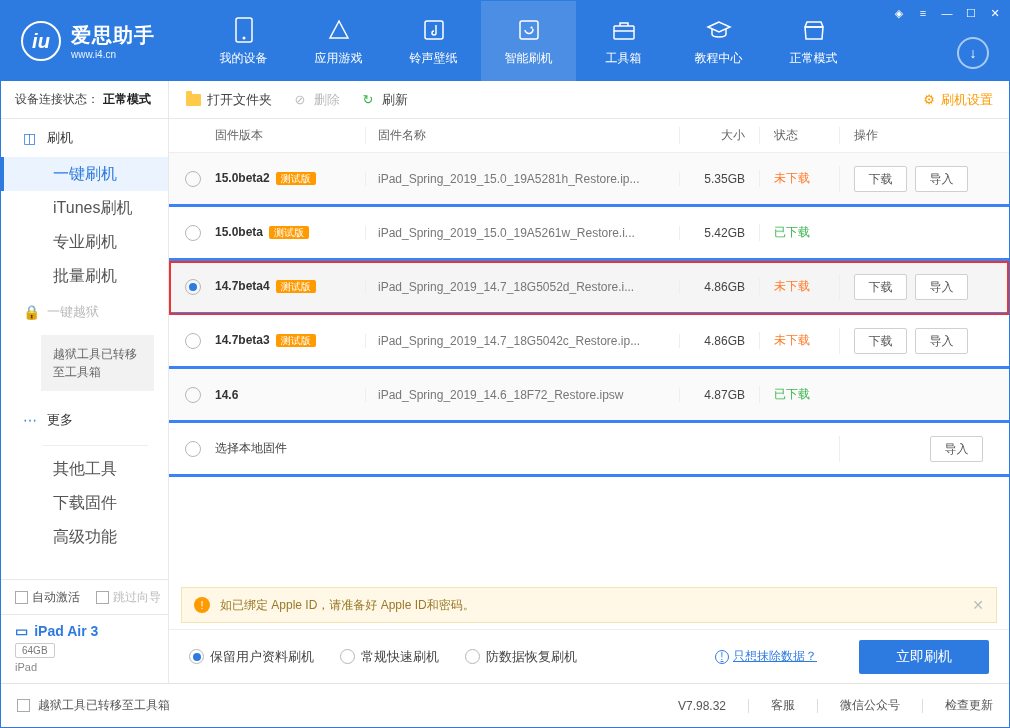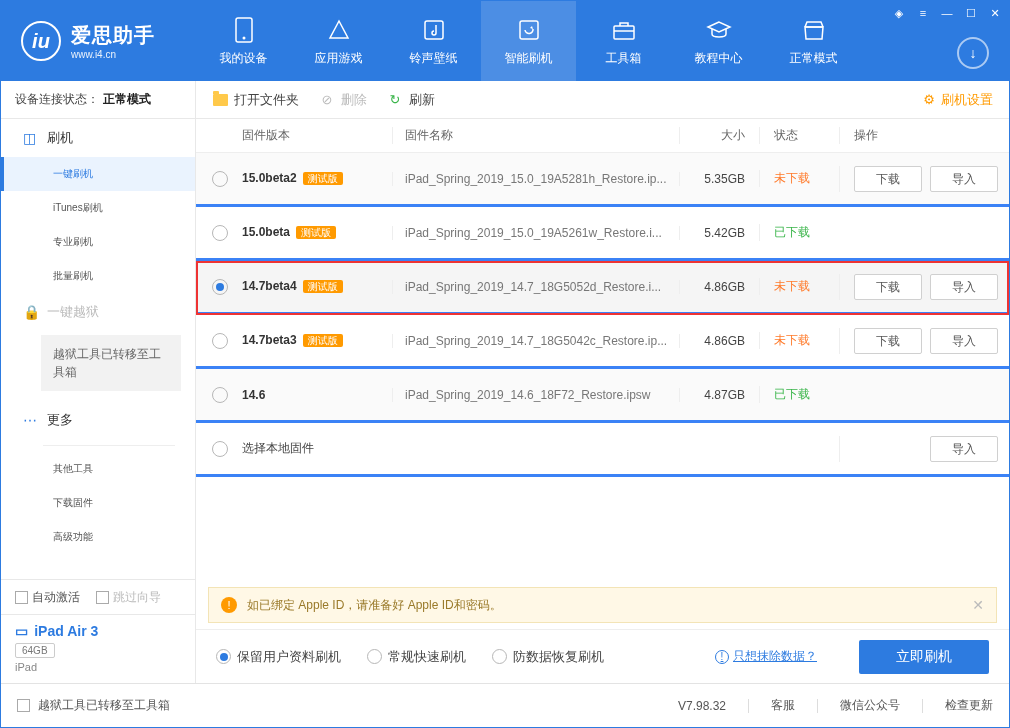--- a/index.html
+++ b/index.html
@@ -11,28 +11,28 @@
 .logo-title { font-size: 20px; font-weight: bold; letter-spacing: 1px; }
 .logo-sub { font-size: 10px; opacity: .9; }
 .nav { display: flex; flex: 1; }
 .nav-item { width: 95px; display: flex; flex-direction: column; align-items: center; justify-content: center; font-size: 12px; gap: 6px; cursor: pointer; }
 .nav-item.active { background: rgba(255,255,255,.15); }
 .nav-icon { font-size: 22px; height: 28px; display: flex; align-items: center; }
 .win-controls { position: absolute; top: 4px; right: 6px; display: flex; gap: 8px; font-size: 11px; }
 .win-btn { width: 16px; height: 16px; display: flex; align-items: center; justify-content: center; cursor: pointer; }
 .dl-circle { position: absolute; right: 20px; top: 36px; width: 32px; height: 32px; border: 2px solid rgba(255,255,255,.6); border-radius: 50%; display: flex; align-items: center; justify-content: center; font-size: 14px; cursor: pointer; }
 .body-row { display: flex; height: 602px; }
-.sidebar { width: 195px; border-right: 1px solid #e8e8e8; display: flex; flex-direction: column; }
+.sidebar { width: 168px; border-right: 1px solid #e8e8e8; display: flex; flex-direction: column; }
 .conn-status { height: 38px; display: flex; align-items: center; padding-left: 14px; font-size: 12px; color: #444; border-bottom: 1px solid #e8e8e8; }
 .conn-status b { color: #222; font-weight: bold; margin-left: 4px; }
 .side-section { }
 .side-head { height: 38px; display: flex; align-items: center; padding-left: 22px; font-size: 13px; color: #333; gap: 10px; }
 .side-head .ico { color: #2d7be0; font-size: 14px; width: 14px; }
 .side-head.locked .ico, .side-head.locked { color: #bbb; }
-.side-sub { height: 34px; display: flex; align-items: center; padding-left: 52px; font-size: 10px; color: #555; cursor: pointer; }
+.side-sub { height: 34px; display: flex; align-items: center; padding-left: 52px; font-size: 16px; color: #555; cursor: pointer; }
 .side-sub.active { background: #eaf3fe; color: #2d7be0; border-left: 3px solid #2d7be0; padding-left: 49px; }
 .side-note { margin: 4px 14px 10px 40px; padding: 10px 12px; background: #f2f2f2; font-size: 12px; color: #666; line-height: 1.5; }
 .side-sep { height: 1px; background: #eee; margin: 6px 20px 6px 42px; }
 .side-bottom { margin-top: auto; border-top: 1px solid #e8e8e8; }
 .check-row { height: 34px; display: flex; align-items: center; padding-left: 14px; font-size: 12px; color: #555; gap: 4px; }
 .chk { width: 13px; height: 13px; border: 1px solid #aaa; background: #fff; display: inline-block; }
 .device-box { padding: 8px 14px 10px; }
 .dev-name { color: #2d7be0; font-size: 14px; font-weight: bold; display: flex; align-items: center; gap: 6px; }
 .dev-cap { display: inline-block; border: 1px solid #ccc; border-radius: 2px; font-size: 10px; padding: 1px 6px; color: #777; margin-top: 4px; }
 .dev-type { font-size: 11px; color: #888; margin-top: 3px; }
@@ -55,21 +55,21 @@
 .row { height: 54px; display: flex; align-items: center; font-size: 12px; color: #444; padding-left: 16px; border-bottom: 3px solid #3b82f6; }
 .row.alt { background: #fafafa; }
 .row.highlight { outline: 2px solid #e33; outline-offset: -2px; background: #f5f5f5; }
 .radio { width: 16px; height: 16px; border: 1px solid #b7b7b7; border-radius: 50%; display: flex; align-items: center; justify-content: center; cursor: pointer; }
 .radio.on::after { content: ""; width: 8px; height: 8px; background: #2d7be0; border-radius: 50%; }
 .ver-txt { font-weight: bold; color: #333; }
 .beta-tag { background: #ff9a00; color: #fff; font-size: 10px; padding: 1px 5px; border-radius: 2px; margin-left: 6px; }
 .fname { color: #777; }
 .st-no { color: #ff7a2a; }
 .st-yes { color: #3ab54a; }
-.btn { display: inline-block; width: 68px; height: 26px; line-height: 24px; text-align: center; border: 1px solid #d0d0d0; background: #fff; color: #555; font-size: 12px; margin-right: 8px; cursor: pointer; border-radius: 2px; }
+.btn { display: inline-block; width: 53px; height: 26px; line-height: 24px; text-align: center; border: 1px solid #d0d0d0; background: #fff; color: #555; font-size: 12px; margin-right: 8px; cursor: pointer; border-radius: 2px; }
 .notice-bar { margin: 6px 12px 0; height: 36px; background: #fff8e6; border: 1px solid #f3e4b6; display: flex; align-items: center; padding: 0 12px; font-size: 12px; color: #9a7a2a; }
 .notice-bar .warn { width: 16px; height: 16px; border-radius: 50%; background: #ff9a00; color: #fff; display: flex; align-items: center; justify-content: center; font-size: 11px; margin-right: 10px; }
 .notice-bar .close { margin-left: auto; color: #bbb; cursor: pointer; font-size: 14px; }
 .mode-bar { height: 54px; display: flex; align-items: center; padding: 0 20px; font-size: 13px; color: #444; gap: 26px; border-top: 1px solid #eee; margin-top: 6px; }
 .mode { display: flex; align-items: center; gap: 6px; cursor: pointer; }
 .mode .radio { width: 15px; height: 15px; }
 .link-blue { color: #2d7be0; text-decoration: underline; cursor: pointer; display: flex; align-items: center; gap: 4px; margin-left: auto; font-size: 12px; }
 .info-c { width: 14px; height: 14px; border: 1px solid #2d7be0; border-radius: 50%; color: #2d7be0; display: inline-flex; align-items: center; justify-content: center; font-size: 10px; }
 .flash-btn { width: 130px; height: 34px; background: #2d7be0; color: #fff; border-radius: 2px; display: flex; align-items: center; justify-content: center; font-size: 14px; margin-left: 16px; cursor: pointer; }
 .footer { height: 44px; border-top: 1px solid #e3e3e3; display: flex; align-items: center; padding: 0 16px; font-size: 12px; color: #555; gap: 20px; }

